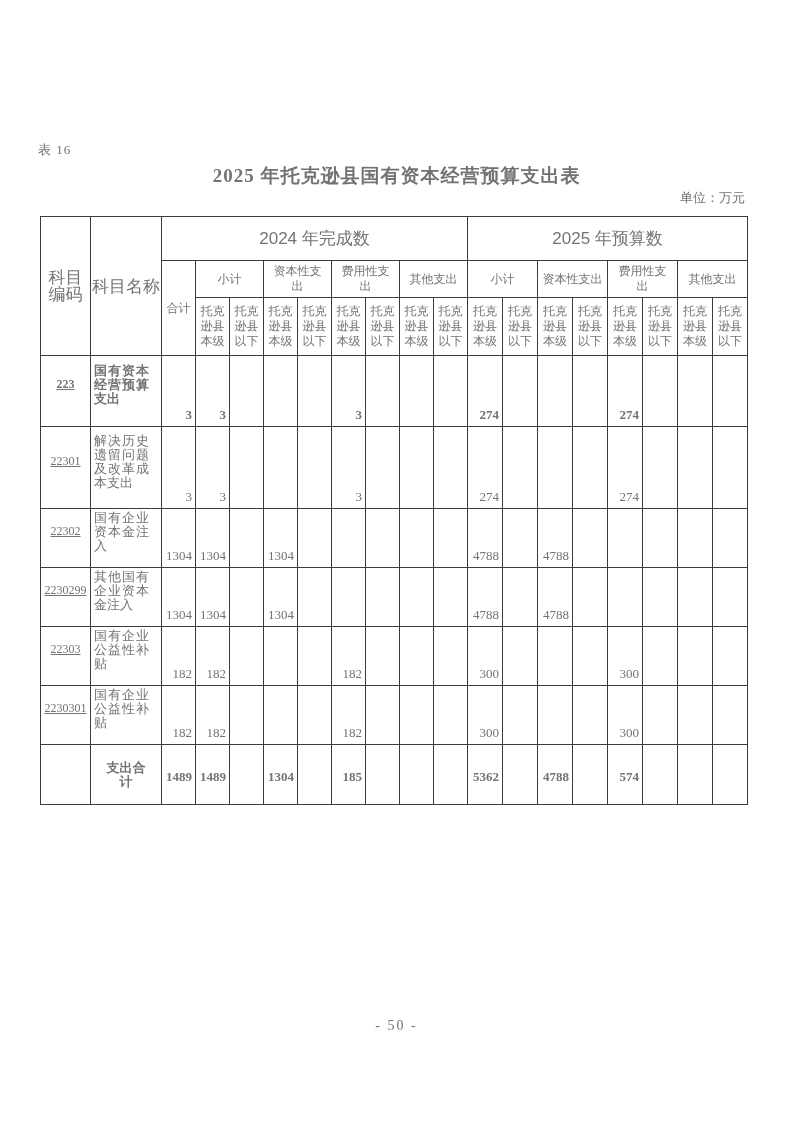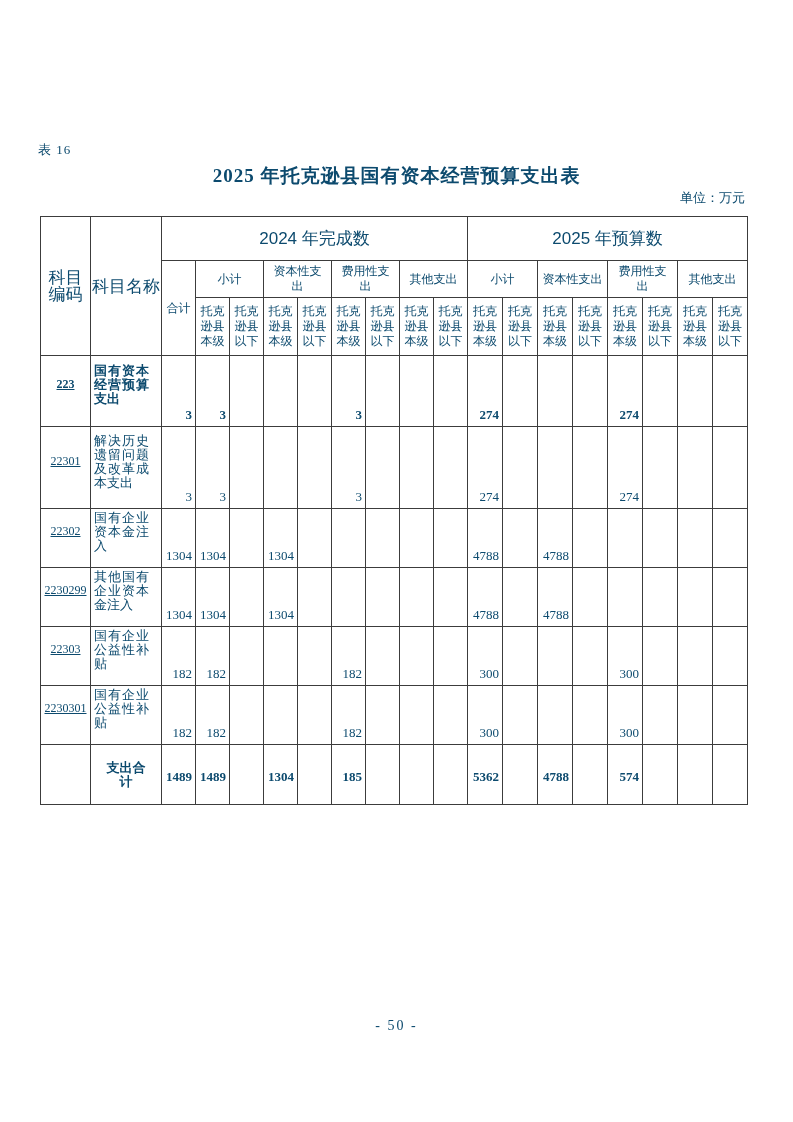--- a/index.html
+++ b/index.html
@@ -1,21 +1,21 @@
 <!DOCTYPE html>
 <html><head>
 <meta charset="utf-8">
 <style>
   html,body{margin:0;padding:0;background:#888;}
   .page{
     position:relative;
     width:793px;height:1122px;
     background:#ffffff;
     font-family:"Liberation Serif","DejaVu Serif",serif;
-    color:#0c4a6e;
+    color:#737373;
     overflow:hidden;
   }
   .table-label{
     position:absolute;left:38px;top:141px;
     font-size:13px;letter-spacing:1px;
   }
   .doc-title{
     position:absolute;left:0;top:163px;width:100%;
     text-align:center;font-size:19px;font-weight:bold;
     letter-spacing:1px;margin:0;

